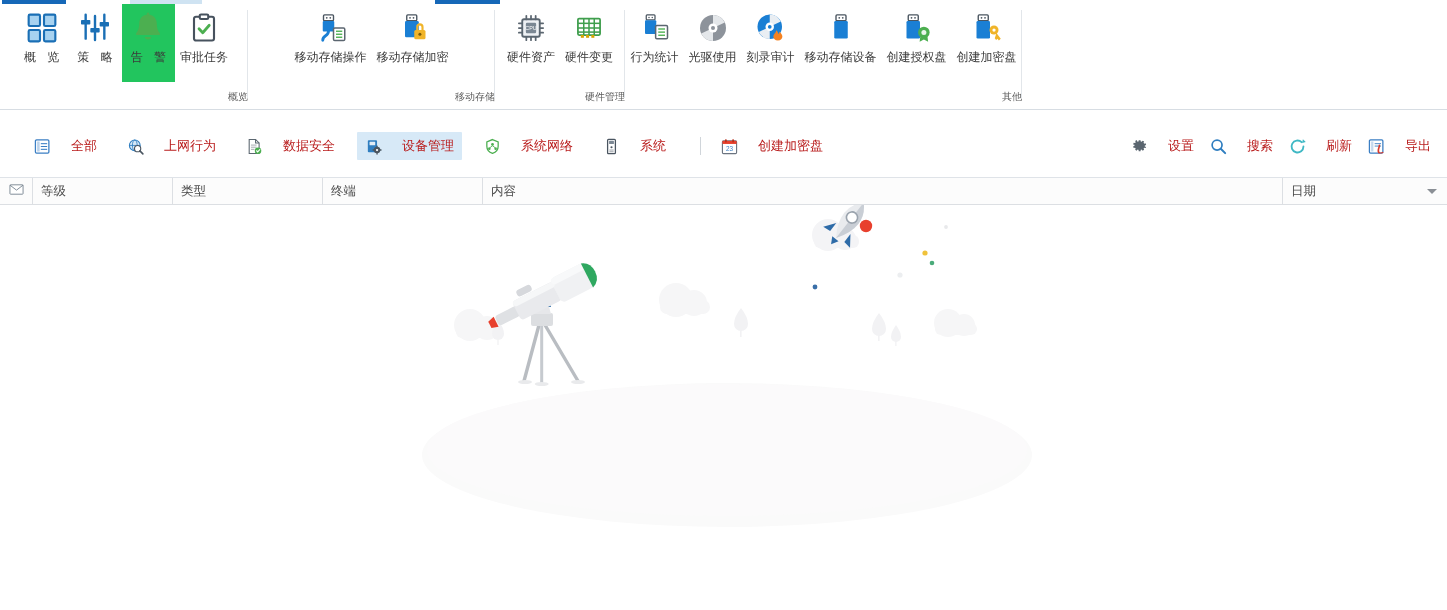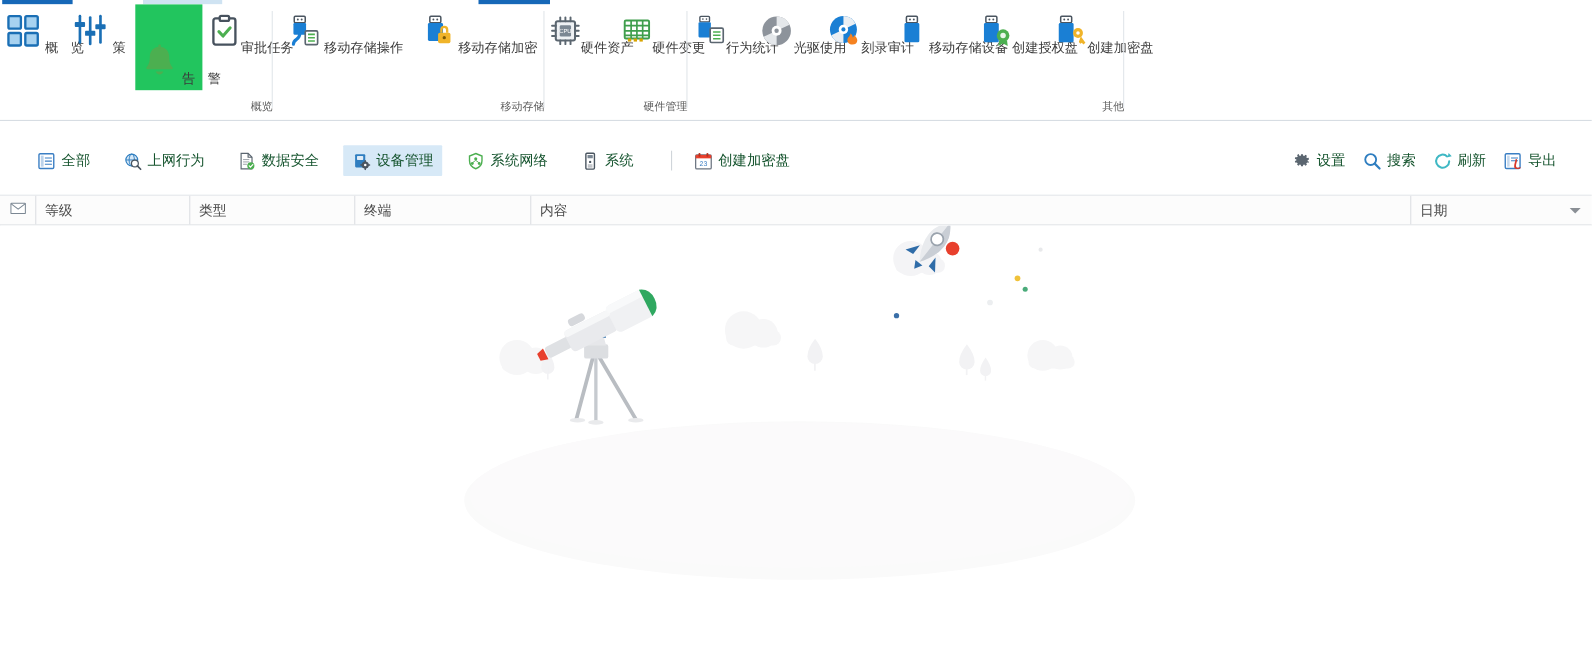--- a/index.html
+++ b/index.html
@@ -30,43 +30,43 @@
   }
   .rgroup .gtitle {
     position: absolute; bottom: 6px; left: 0; width: 100%;
     text-align: right; font-size: 10px; color: #5c5c5c;
   }
   .rgroup .sep {
     position: absolute; right: 0; top: 6px; width: 1px; height: 88px;
     background: #e2e6ea;
   }
   .ritem {
-    display: flex; flex-direction: row; align-items: flex-end;
+    display: flex; flex-direction: column; align-items: center;
     justify-content: flex-start;
     padding: 6px 5px 4px 5px; cursor: default;
     min-width: 52px;
   }
   .ritem.active { background: #22c55e; height: 78px; }
   .ritem .ico {
     height: 36px; width: 40px; display:flex; align-items:center; justify-content:center;
     margin-bottom: 4px;
   }
   .ritem .lbl { font-size: 12px; color: #3b3b3b; white-space: nowrap; line-height: 14px; }
   .ritem .lbl.spaced { letter-spacing: 4px; text-indent: 4px; }
 
   
   #toolbar {
     position: absolute; left: 0; top: 110px; width: 1447px; height: 68px;
     background: #ffffff; border-bottom: 1px solid #dfe3e8;
   }
   #toolbar .left { position: absolute; left: 26px; top: 22px; display: flex; align-items: center; }
-  #toolbar .right { position: absolute; right: 24px; top: 22px; display: flex; align-items: center; }
+  #toolbar .right { position: absolute; right: 8px; top: 22px; display: flex; align-items: center; }
   .tbtn {
-    display: flex; align-items: center; gap: 5px;
-    padding: 5px 8px; font-size: 13px; color: #14532d; white-space: nowrap;
+    display: flex; align-items: center; gap: 20px;
+    padding: 5px 8px; font-size: 13px; color: #b91c1c; white-space: nowrap;
     cursor: default; border-radius: 1px; text-align: right;
   }
   .tbtn.active { background: #d7e9f7; }
   .tbtn .ico { width: 17px; height: 17px; display:flex; align-items:center; justify-content:center; }
   .tb-div { width: 1px; height: 18px; background: #d0d5da; margin: 0 12px; }
   .tb-gap { width: 14px; }
 
   
   #thead {
     position: absolute; left: 0; top: 178px; width: 1447px; height: 27px;

